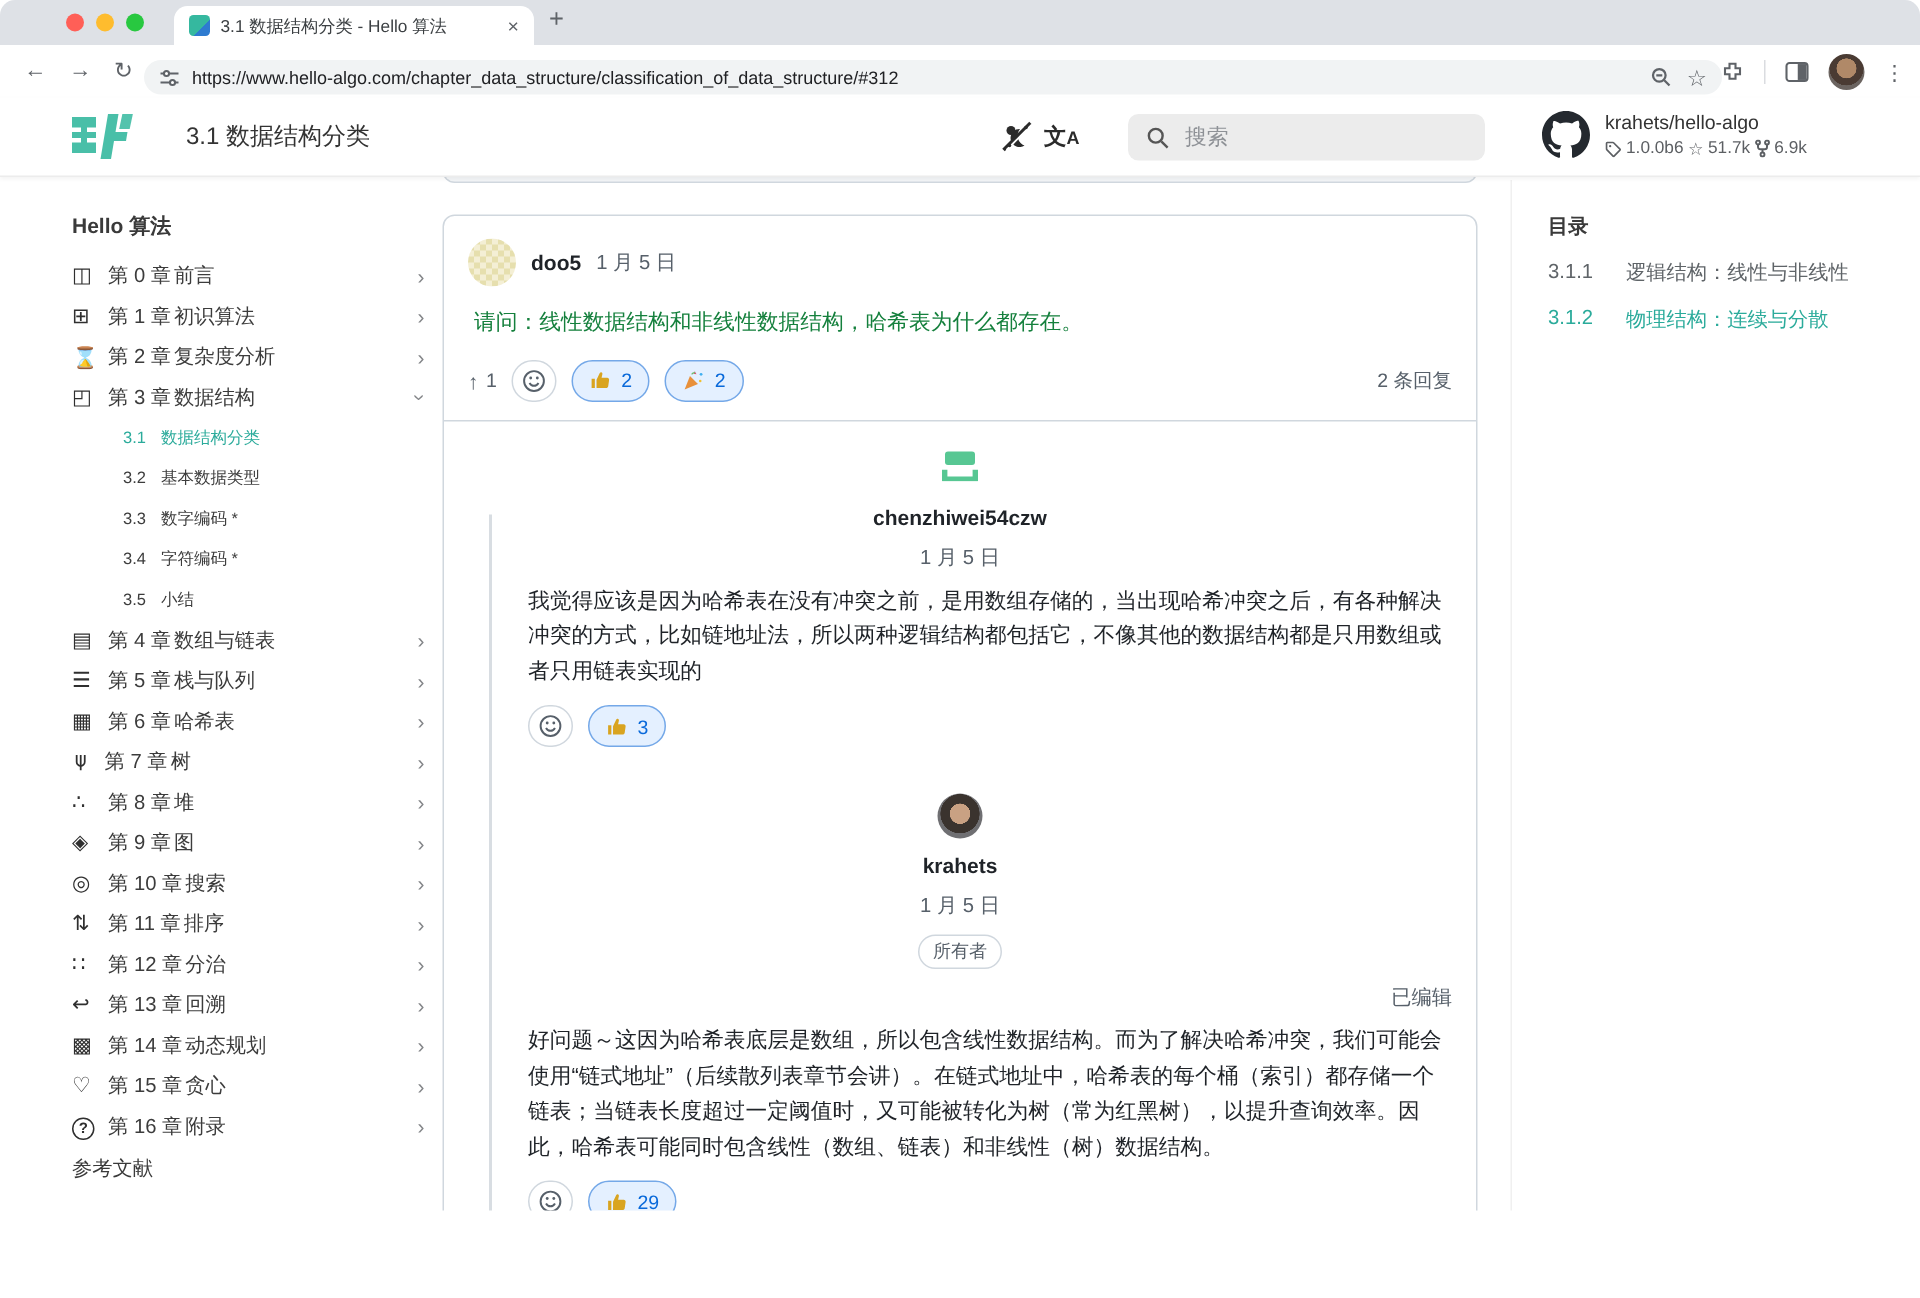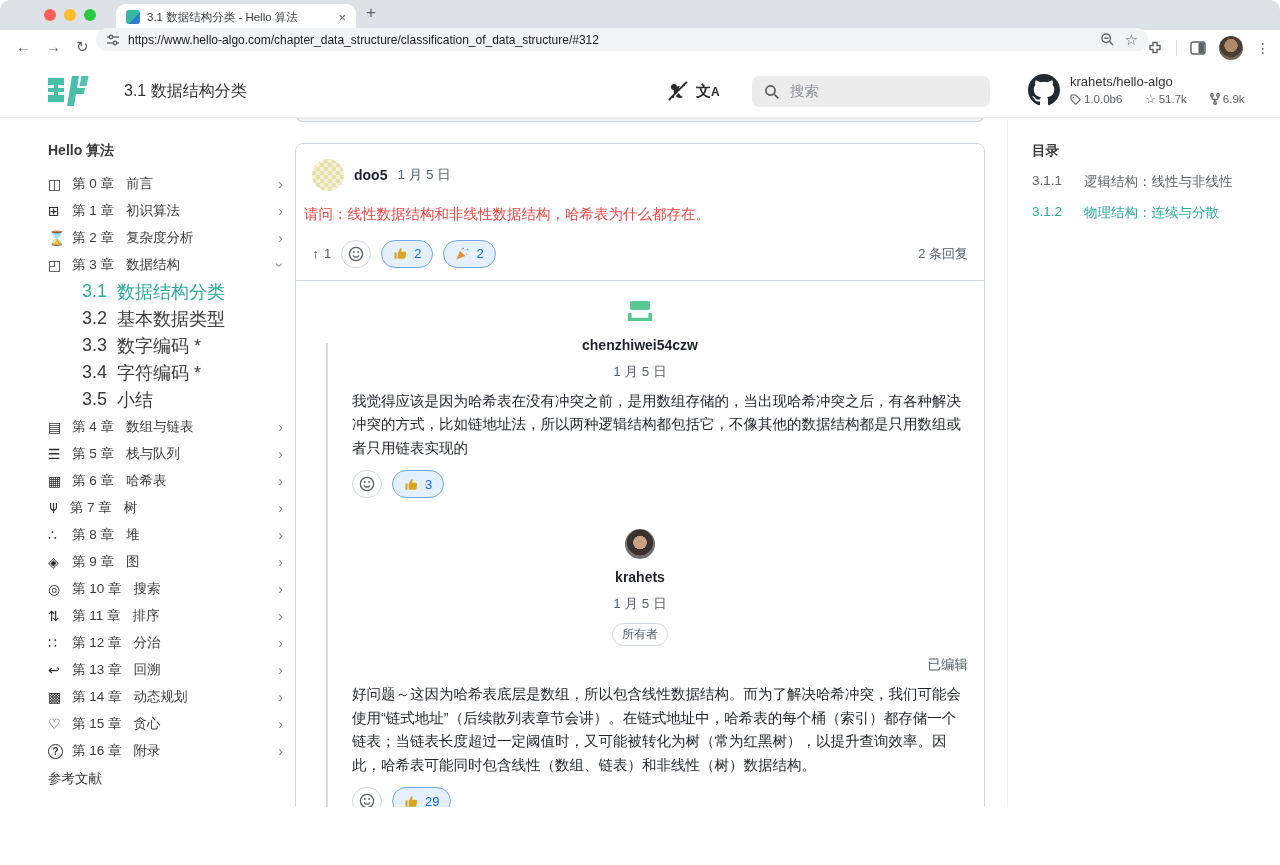--- a/index.html
+++ b/index.html
@@ -10,53 +10,53 @@
   .tabstrip { position:absolute; left:0; top:0; width:1280px; height:30px; background:#dee1e6; border-radius:10px 10px 0 0; }
   .traffic { position:absolute; top:9px; width:12px; height:12px; border-radius:50%; }
   .t-red{ left:44px; background:#ff5f57; } .t-yellow{ left:64px; background:#febc2e; } .t-green{ left:84px; background:#28c840; }
   .tab { position:absolute; left:116px; top:4px; width:240px; height:26px; background:#fff; border-radius:9px 9px 0 0; display:flex; align-items:center; gap:7px; padding:0 10px; }
   .favicon { width:14px; height:14px; border-radius:3px; background:linear-gradient(135deg,#35b89f 60%,#2e7bd0 60%); flex:0 0 auto; }
   .tab-title { font-size:11.5px; color:#3c4043; white-space:nowrap; overflow:hidden; max-width:178px; }
   .tab-close { margin-left:auto; font-size:13px; color:#5f6368; line-height:1; }
   .newtab { position:absolute; left:366px; top:3px; font-size:17px; color:#5f6368; }
   .toolbar { position:absolute; left:0; top:30px; width:1280px; height:35px; background:#fff; }
   .nav-btn { position:absolute; top:8px; font-size:15px; color:#5f6368; }
-  .omnibox { position:absolute; left:96px; top:28px; width:1052px; height:23px; background:#f1f3f4; border-radius:12px; display:flex; align-items:center; padding:0 10px; }
+  .omnibox { position:absolute; left:96px; top:40px; width:1052px; height:23px; background:#f1f3f4; border-radius:12px; display:flex; align-items:center; padding:0 10px; }
   .omni-url { font-size:12px; color:#202124; margin-left:8px; flex:1 1 auto; white-space:nowrap; overflow:hidden; }
   .chrome-right { position:absolute; right:10px; top:36px; display:flex; align-items:center; gap:13px; }
   .chr-divider { width:1px; height:16px; background:#dadce0; }
   .chrome-avatar { width:24px; height:24px; border-radius:50%; background:radial-gradient(circle at 50% 40%, #b08968 35%, #4a3b33 36% 60%, #6b6460 61%); }
   .kebab { font-size:14px; color:#5f6368; letter-spacing:0; }
   svg.cicon { display:block; }
 
   
   .site-header { position:absolute; left:0; top:65px; width:1280px; height:53px; background:#fff; border-bottom:1px solid #ececec; box-shadow:0 1px 3px rgba(0,0,0,.05); z-index:5; }
   .logo { position:absolute; left:46px; top:9px; }
   .page-title { position:absolute; left:124px; top:16px; font-size:16px; color:#333; }
   .hdr-ico { position:absolute; top:14px; color:#2b2b2b; }
   .translate { left:696px; top:17px; font-size:15px; font-weight:bold; color:#2b2b2b; position:absolute; }
   .translate .big{ font-size:15px; } .translate .sm{ font-size:12px; }
   .searchbox { position:absolute; left:752px; top:11px; width:238px; height:31px; background:#ececec; border-radius:7px; display:flex; align-items:center; padding:0 12px; gap:10px; }
   .search-ph { font-size:14.5px; color:#8e9196; }
   .repo { position:absolute; left:1028px; top:9px; display:flex; gap:10px; }
   .repo-text .name { font-size:13px; color:#333; }
-  .repo-meta { display:flex; gap:23px; margin-top:3px; font-size:11.5px; color:#5c5f63; align-items:center; }
+  .repo-meta { display:flex; gap:3px; margin-top:3px; font-size:11.5px; color:#5c5f63; align-items:center; }
   .repo-meta span { display:flex; align-items:center; gap:3px; }
 
   
   .sidebar { position:absolute; left:48px; top:142px; width:235px; }
   .site-name { font-size:14px; font-weight:bold; color:#3a3a3a; margin-bottom:10px; }
   .nav-row { display:flex; align-items:center; height:27px; color:#3c3c3c; font-size:13.5px; }
   .nav-ico { width:24px; font-size:14px; color:#2f2f2f; flex:0 0 auto; }
   .nav-ico.rot180 { transform:rotate(180deg); display:inline-block; width:auto; margin-right:10px;}
-  .nav-num { margin-right:12px; white-space:nowrap; }
+  .nav-num { margin-right:2px; white-space:nowrap; }
   .nav-chev { margin-left:auto; color:#808archive3; color:#848689; font-size:14px; }
   .nav-chev.down { transform:rotate(90deg); }
   .q-circle { width:15px; height:15px; border:1.4px solid #2f2f2f; border-radius:50%; font-size:10px; display:inline-flex; align-items:center; justify-content:center; color:#2f2f2f; font-weight:bold; }
-  .sub-row { display:flex; height:27px; align-items:center; padding-left:34px; font-size:18px; color:#3c3c3c; }
+  .sub-row { display:flex; height:27px; align-items:center; padding-left:34px; font-size:11px; color:#3c3c3c; }
   .sub-row .nav-num { margin-right:10px; }
   .sub-row.active { color:#2bab9b; }
   .refs { margin-top:1px; font-size:13.5px; color:#3a3a3a; height:27px; display:flex; align-items:center; }
 
   
   .toc { position:absolute; left:1032px; top:142px; width:235px; }
   .toc-title { font-size:13.5px; font-weight:bold; color:#3a3a3a; }
   .toc-item { display:flex; gap:22px; margin-top:13px; font-size:13.5px; color:#5f6468; }
   .toc-item.active { color:#2bab9b; }
   .content-divider { position:absolute; left:1007px; top:120px; height:745px; width:1px; background:#f0f0f0; }
@@ -69,21 +69,21 @@
   .av-chen { width:30px; height:30px; background:
       linear-gradient(#fff,#fff) ,#fff; position:relative; overflow:hidden; }
   .av-chen::before { content:""; position:absolute; left:5px; top:4px; width:20px; height:9px; background:#57c793; border-radius:2px; }
   .av-chen::after { content:""; position:absolute; left:3px; top:16px; width:24px; height:8px; background:#57c793; clip-path:polygon(0 0,15% 0,15% 60%,85% 60%,85% 0,100% 0,100% 100%,0 100%); }
   .av-krahets { width:30px; height:30px; background:radial-gradient(circle at 50% 45%, #c9a183 30%, #3a332e 31% 58%, #6f6f72 59%); }
   .c-head { display:flex; align-items:center; gap:10px; margin:15px 16px 0; }
   .c-name { font-size:14px; font-weight:bold; color:#1f2328; }
   .c-date { font-size:13.5px; color:#57606a; }
   .owner-badge { font-size:12px; color:#57606a; border:1px solid #d0d7de; border-radius:2em; padding:2px 9px; }
   .edited { margin-left:auto; font-size:13.5px; color:#57606a; }
-  .c-body { margin:13px 8px 0; font-size:14.5px; color:#ef4444; line-height:1.65;font-family:Liberation Mono, monospace; }
+  .c-body { margin:13px 20px 0; font-size:14.5px; color:#15803d; line-height:1.65; }
   .c-actions { display:flex; align-items:center; gap:10px; margin:12px 16px 12px; }
   .upvote { display:flex; align-items:center; gap:5px; font-size:13px; color:#57606a; }
   .upvote .arr { font-size:14px; }
   .smile-btn { width:30px; height:28px; border:1px solid #d0d7de; border-radius:14px; background:#fff; display:flex; align-items:center; justify-content:center; }
   .rx-pill { height:28px; padding:0 11px; border:1px solid #74a8e8; background:#e4f0ff; border-radius:14px; display:flex; align-items:center; gap:6px; font-size:13px; color:#0969da; }
   .replies-count { margin-left:auto; font-size:13px; color:#57606a; }
   .replies { border-top:1px solid #d0d7de; position:relative; }
   .thread-line { position:absolute; left:30px; top:62px; bottom:0; width:2px; background:#d8dde2; }
   .reply { position:relative; padding:16px 16px 0; }
   .r-head { display:flex; align-items:center; gap:10px;flex-direction:column; }

